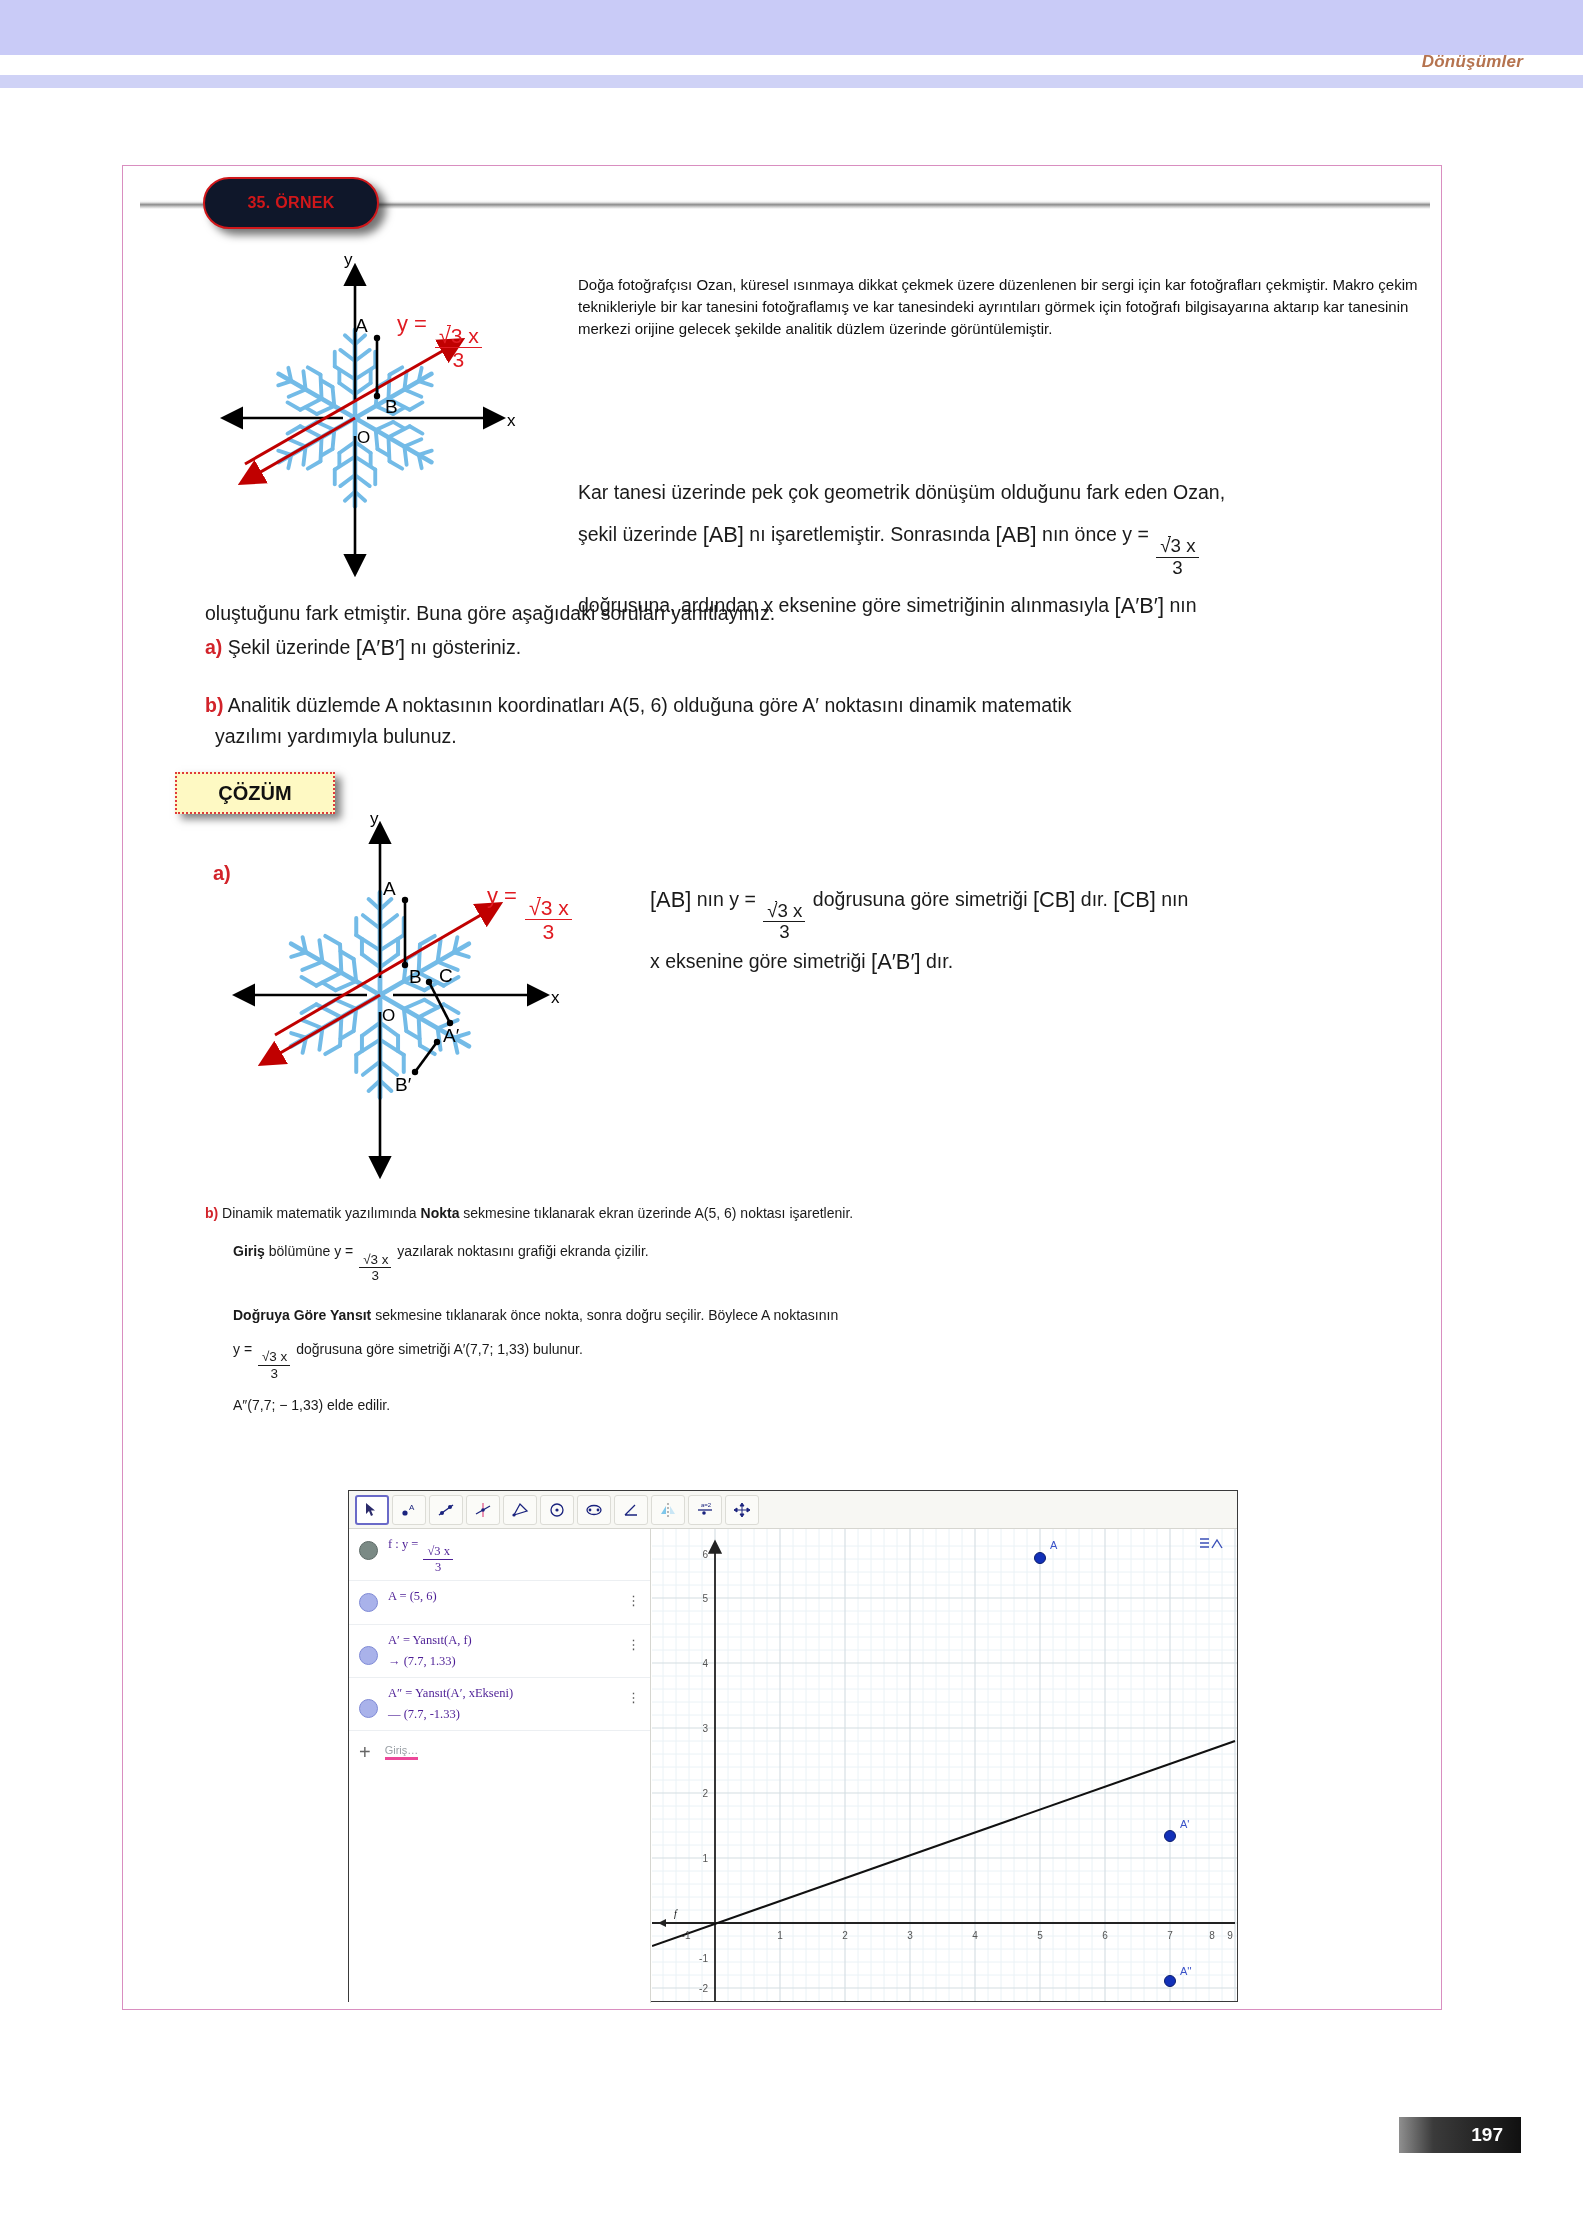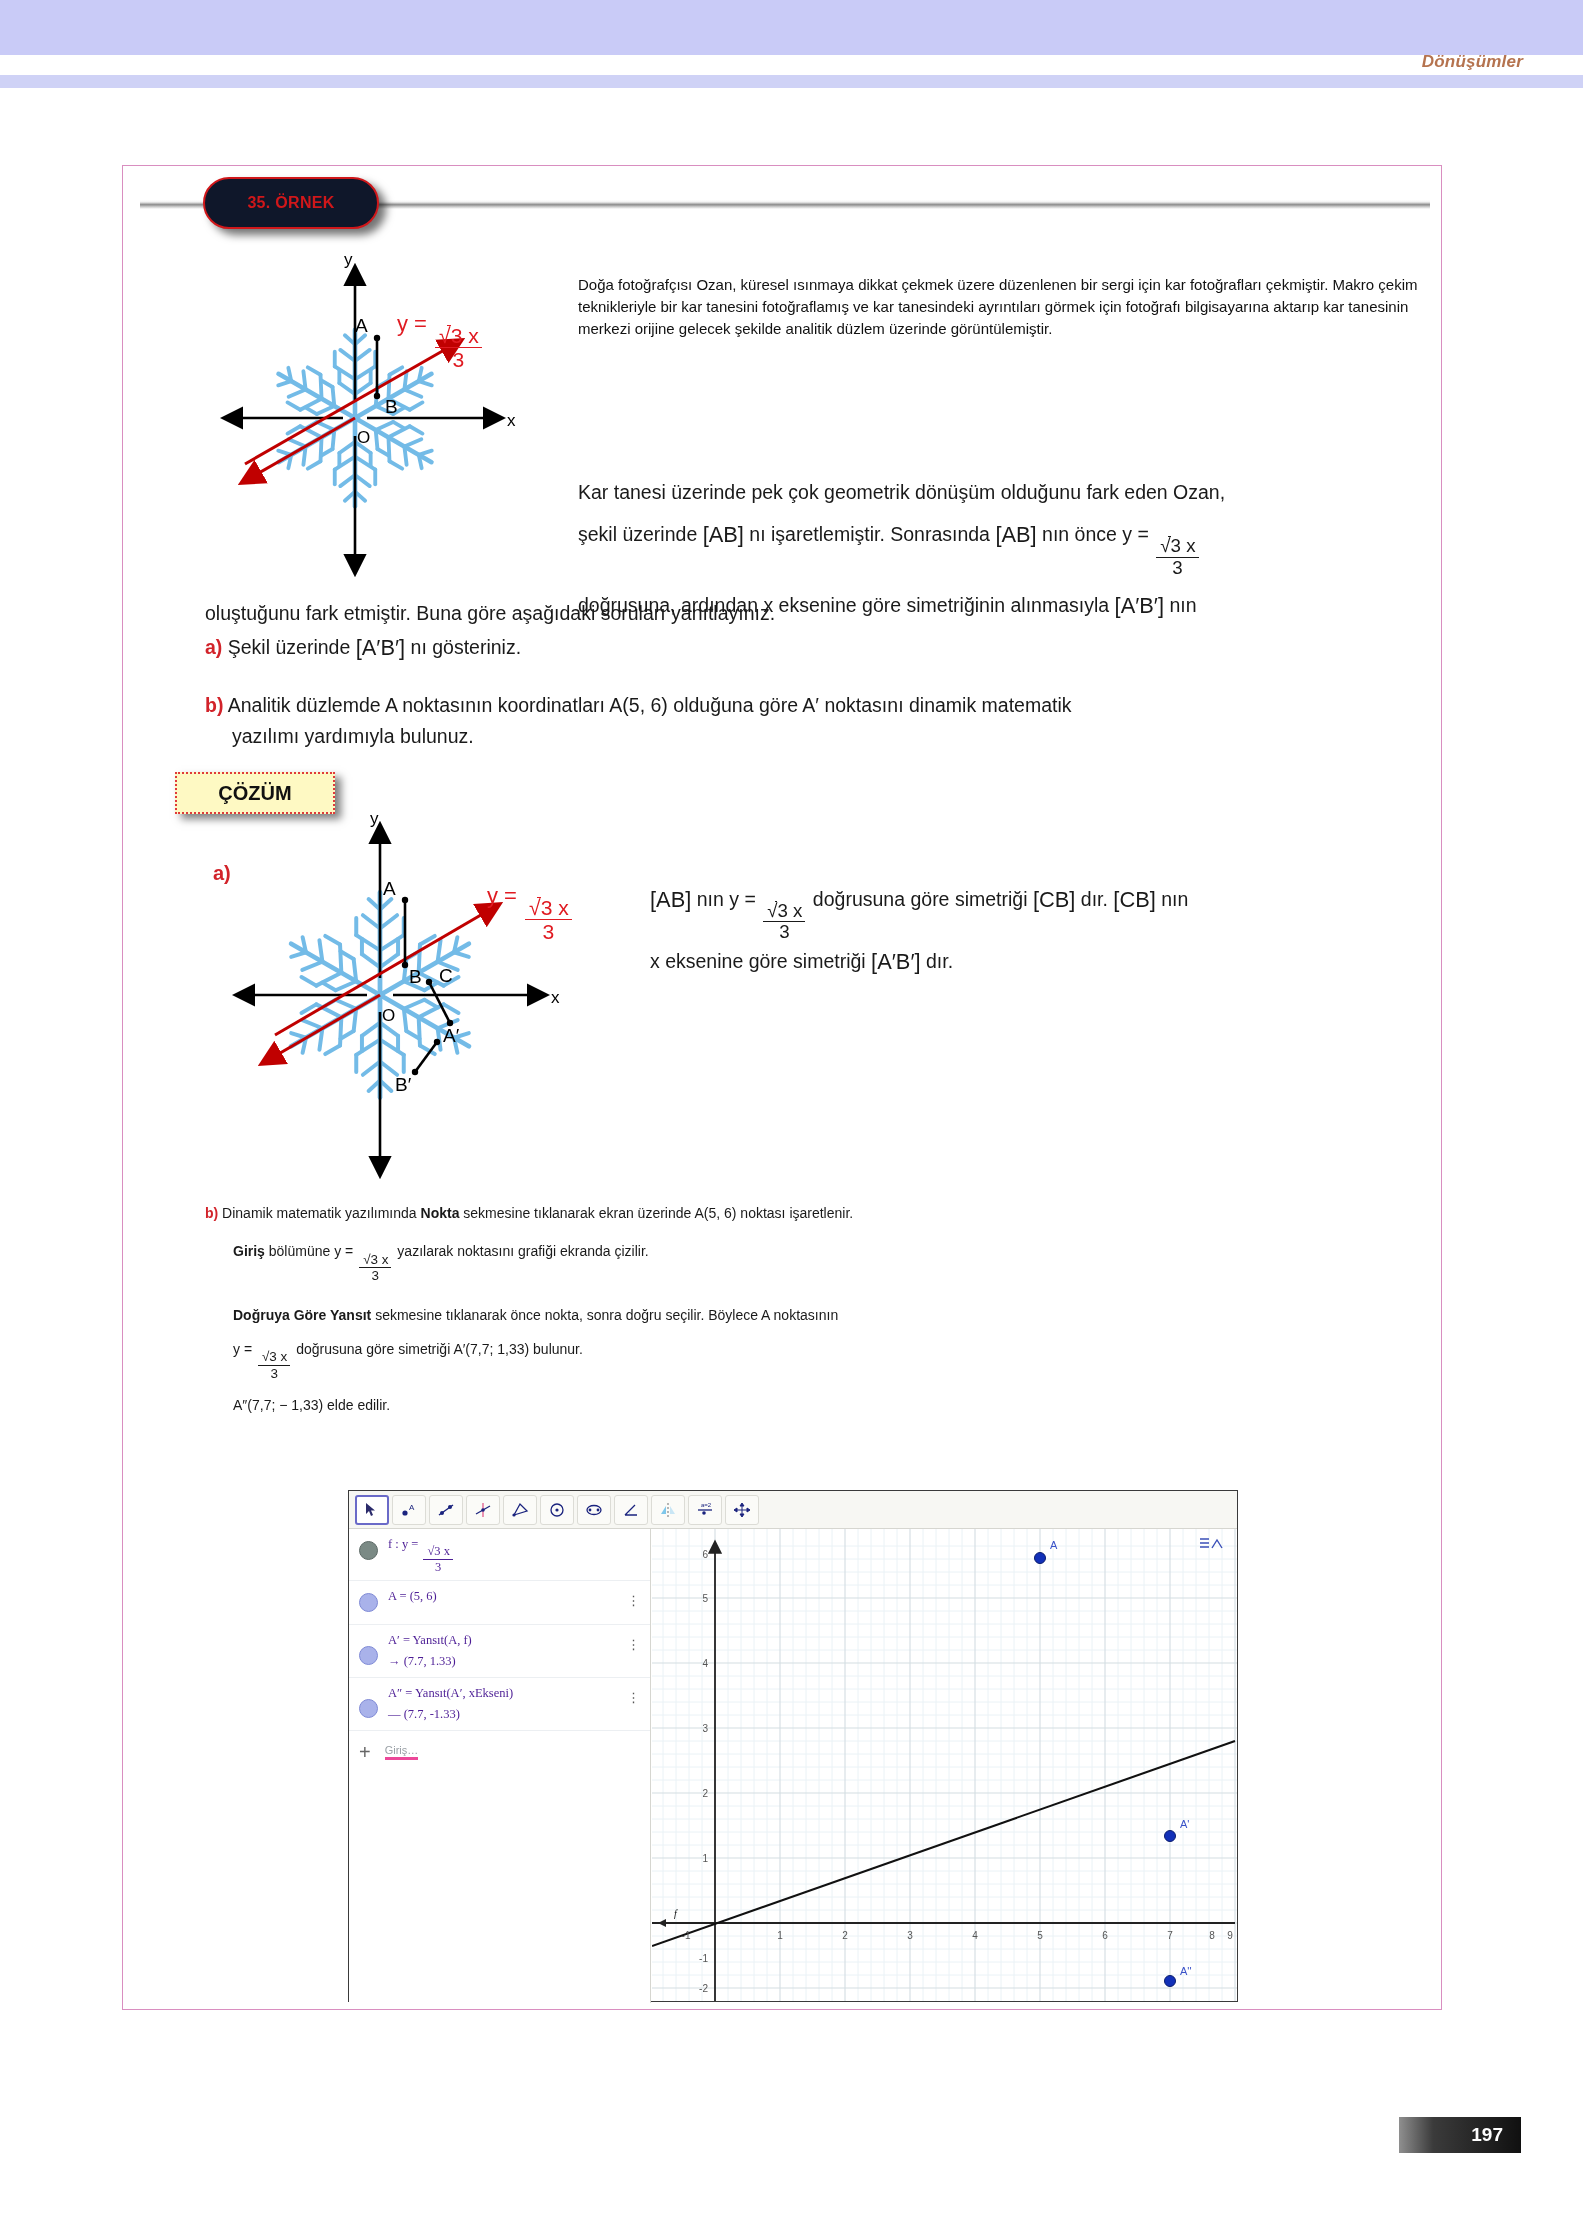--- a/index.html
+++ b/index.html
@@ -62,21 +62,21 @@
   
   .para-right {
     position:absolute; left:578px; top:274px; width:845px;
     font-size:15px; line-height:1.455; color:#111; text-align:left;
   }
   .para-wide1 { position:absolute; left:578px; top:478px; width:845px; font-size:19.5px; line-height:1.45; }
   .para-full  { position:absolute; left:205px; top:598px; width:1210px; font-size:19.5px; line-height:1.62; }
 
   .item-a { position:absolute; left:205px; top:635px; width:1210px; font-size:19.5px; }
   .item-b { position:absolute; left:205px; top:690px; width:1210px; font-size:19.5px; line-height:1.58; }
-  .item-b .ind { display:block; margin-left:27px; }
+  .item-b .ind { display:block; margin-left:10px; }
 
   
   .frac {
     display:inline-flex; flex-direction:column; align-items:center;
     vertical-align:-0.55em; margin:0 2px; line-height:1;
   }
   .frac .num { padding:0 3px 1px; font-size:.96em; }
   .frac .den { padding:1px 3px 0; font-size:.96em; border-top:1.5px solid currentColor; width:100%; text-align:center; }
   .sq { position:relative; padding-left:1px; }
   .sq .bar { position:absolute; left:9px; right:0; top:1px; height:1.4px; background:currentColor; }

